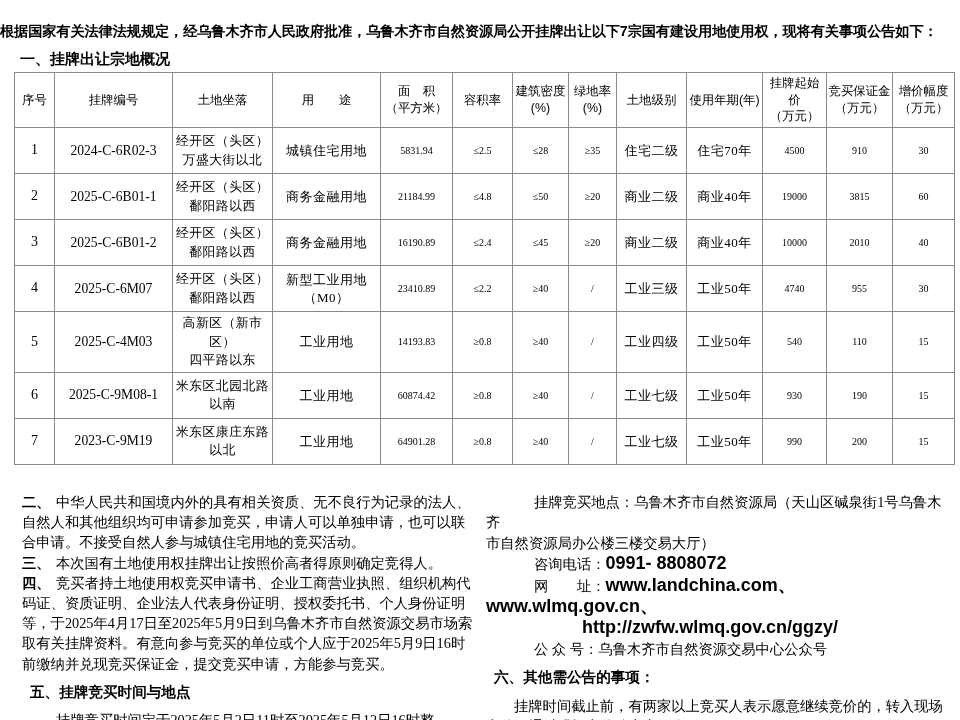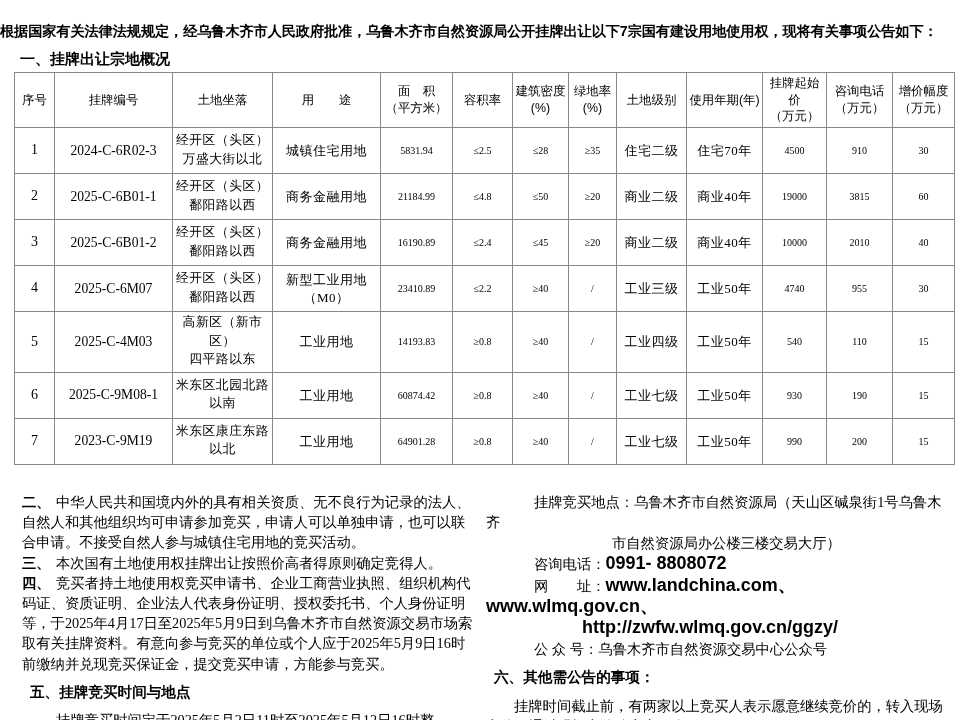--- a/index.html
+++ b/index.html
@@ -63,21 +63,21 @@
     font-weight: normal;
     height: 44px;
     font-family: "Liberation Sans", "DejaVu Sans", sans-serif;
     font-size: 12.4px;
   }
   table.parcel tbody tr { height: 46px; }
   table.parcel td.idx { font-family: "Liberation Serif", serif; font-size: 14px; }
   table.parcel td.code { font-family: "Liberation Serif", serif; font-size: 13.6px; letter-spacing: 0px; }
   table.parcel td.num  { font-family: "Liberation Serif", serif; font-size: 10px; }
   table.parcel td.cn   { font-family: "Liberation Serif", "DejaVu Serif", serif; font-size: 13px; letter-spacing: 0.5px; }
-  table.parcel td.loc  { font-family: Liberation Mono, monospace; font-size: 12.8px; letter-spacing: 0.5px; line-height: 1.45; margin-left: 11px; }
+  table.parcel td.loc  { font-family: Liberation Sans, sans-serif; font-size: 12.8px; letter-spacing: 0.5px; line-height: 1.45; margin-left: 11px; }
   .hdr2 { display:block; }
 
   
   .col-left {
     position: absolute;
     left: 22px;
     top: 492px;
     width: 452px;
   }
   .col-right {
@@ -103,21 +103,21 @@
     font-family: "Liberation Sans", "DejaVu Sans", sans-serif;
     font-weight: bold;
     font-size: 14.6px;
     line-height: 20.5px;
     margin: 8px;
   }
   .indent-hang { margin-left: 34px; }
   .kv-row { font-size: 14.3px; line-height: 20.4px; margin: 0; }
   .kv-label { display: inline-block; margin-left: 48px; }
   .latin { font-family: "Liberation Sans", "DejaVu Sans", sans-serif; font-weight: bold; font-size: 18px; }
-  .addr-cont { margin-left: 126px; }
+  .addr-cont { }
   .url-cont { margin-left: 96px; }
   .sig {
     text-align: center;
     font-size: 14.6px;
     line-height: 21px;
     margin: 0;
   }
 </style>
 </head>
 <body>
@@ -161,21 +161,21 @@
           <span class="hdr2">绿地率</span>
           <span class="hdr2">(%)</span>
         </th>
         <th>土地级别</th>
         <th>使用年期(年)</th>
         <th>
           <span class="hdr2">挂牌起始价</span>
           <span class="hdr2">（万元）</span>
         </th>
         <th>
-          <span class="hdr2">咨询电话</span>
+          <span class="hdr2">竞买保证金</span>
           <span class="hdr2">（万元）</span>
         </th>
         <th>
           <span class="hdr2">增价幅度</span>
           <span class="hdr2">（万元）</span>
         </th>
       </tr>
     </thead>
     <tbody>
 

